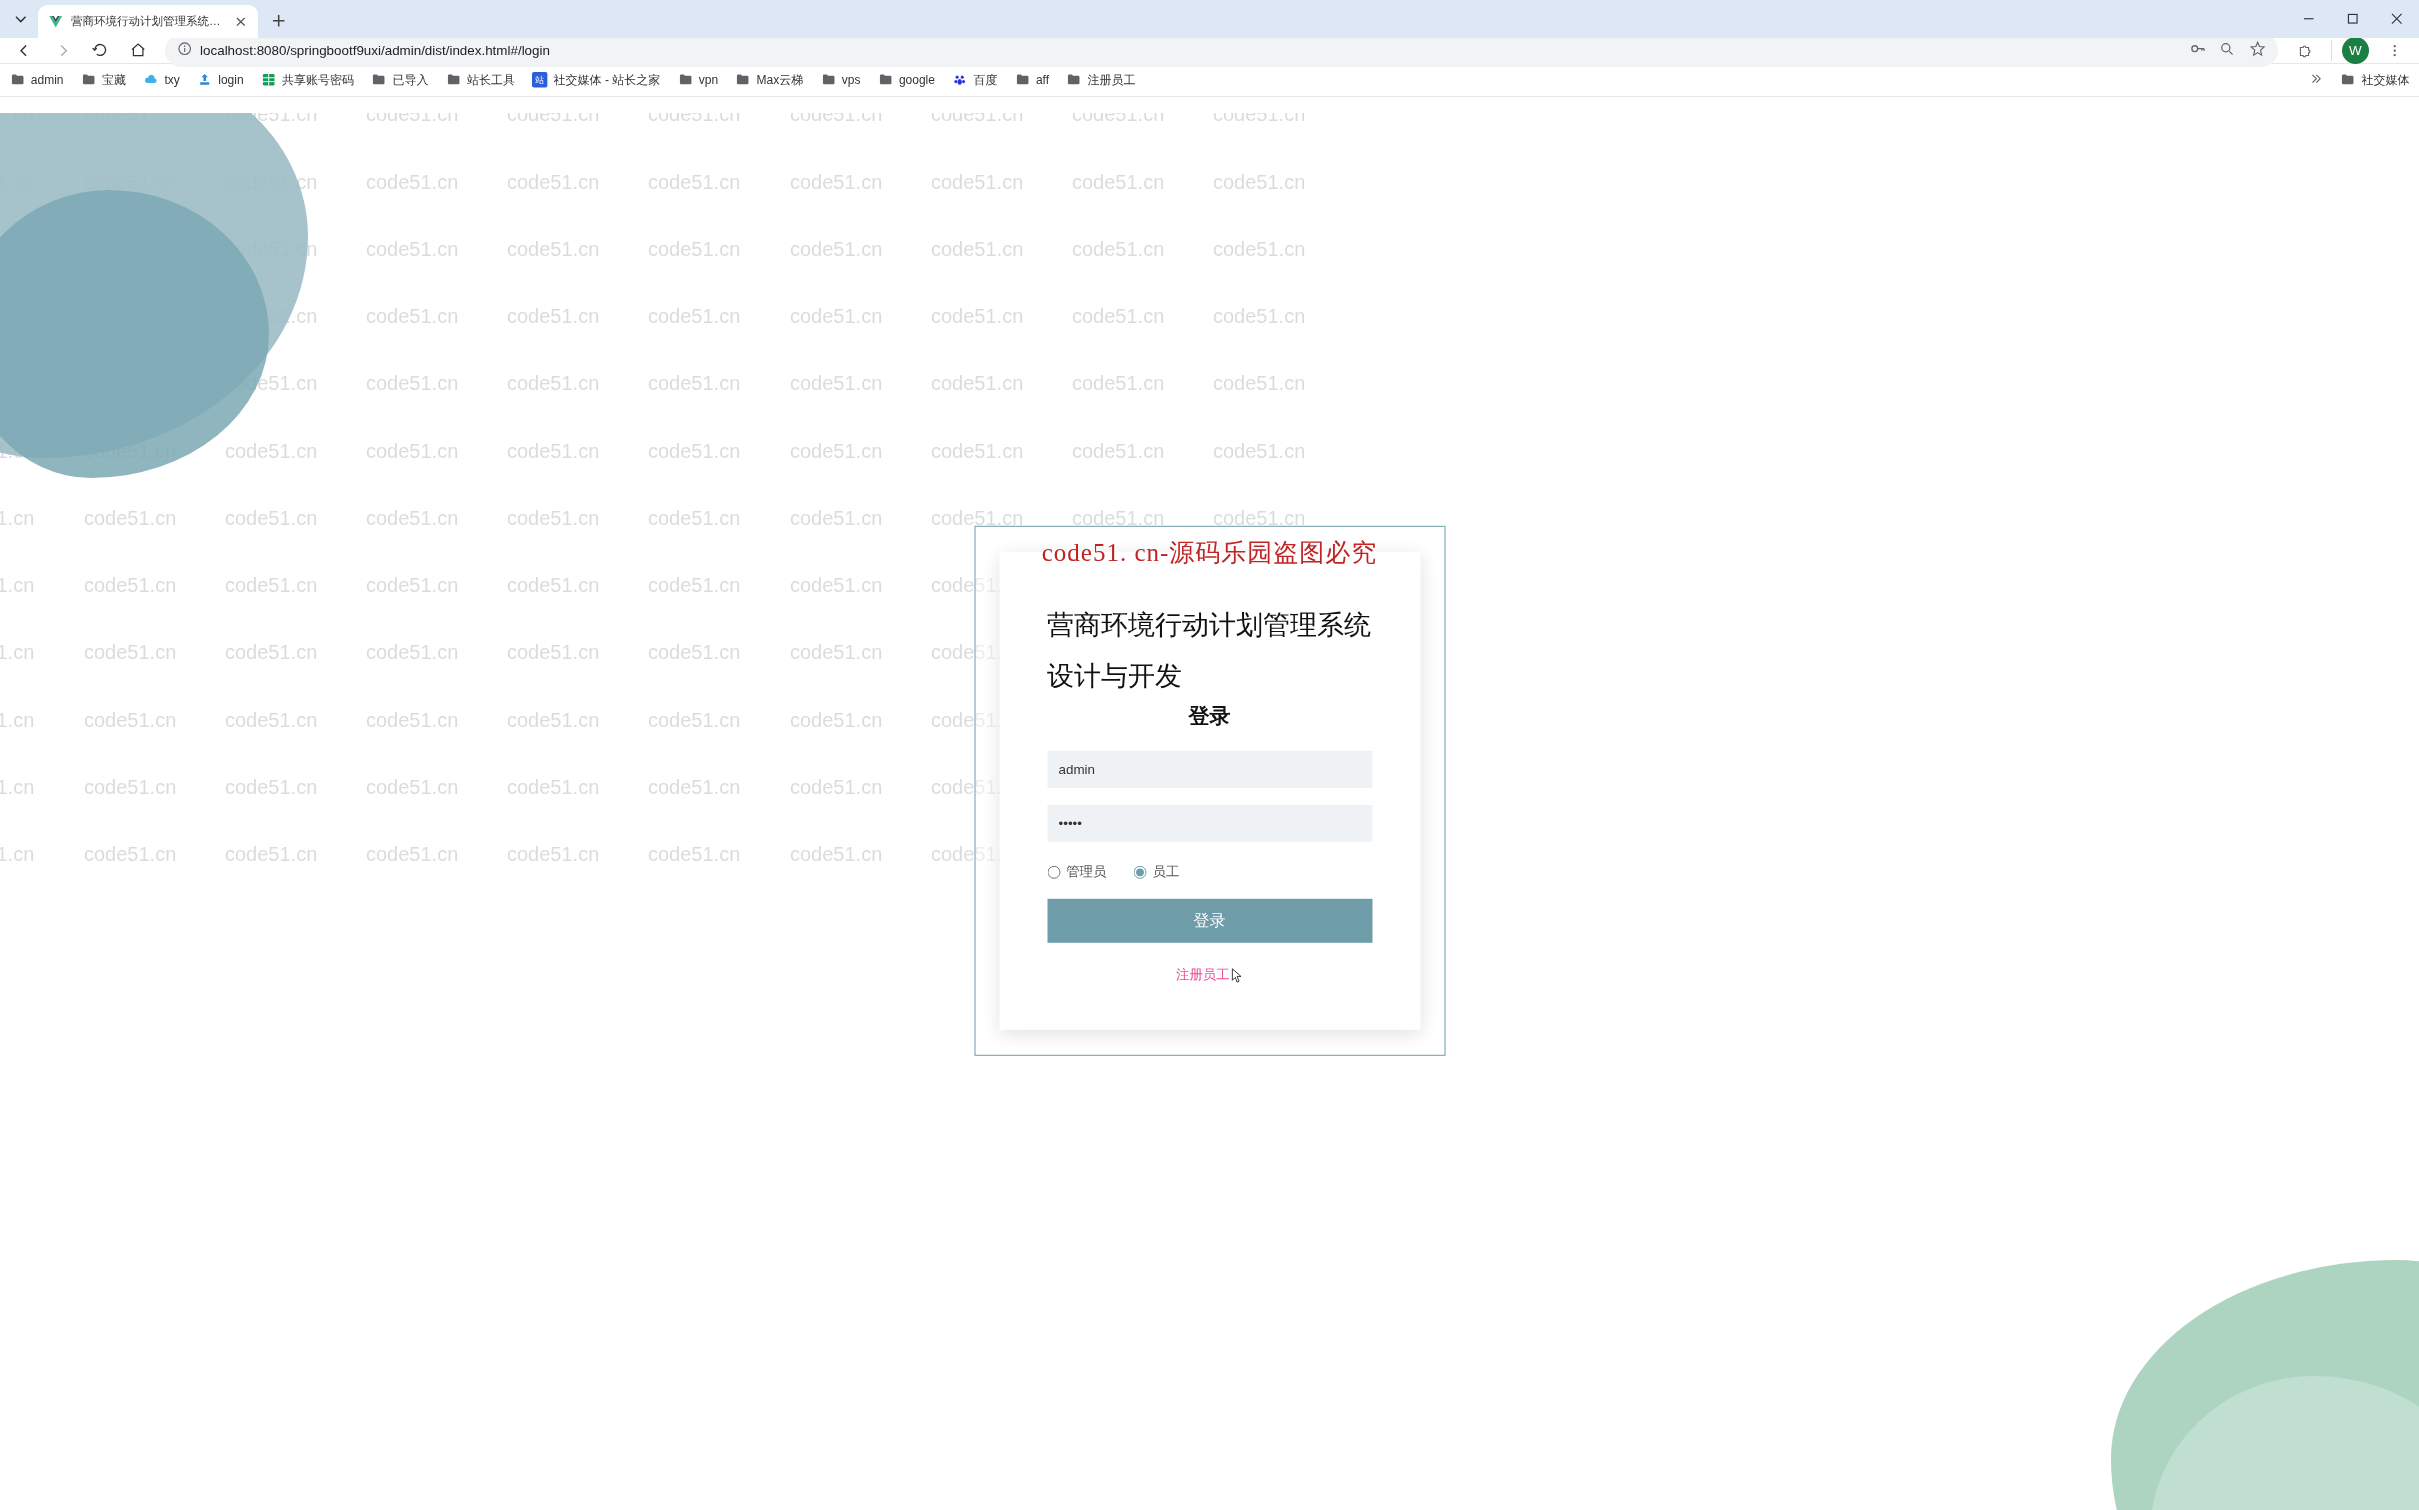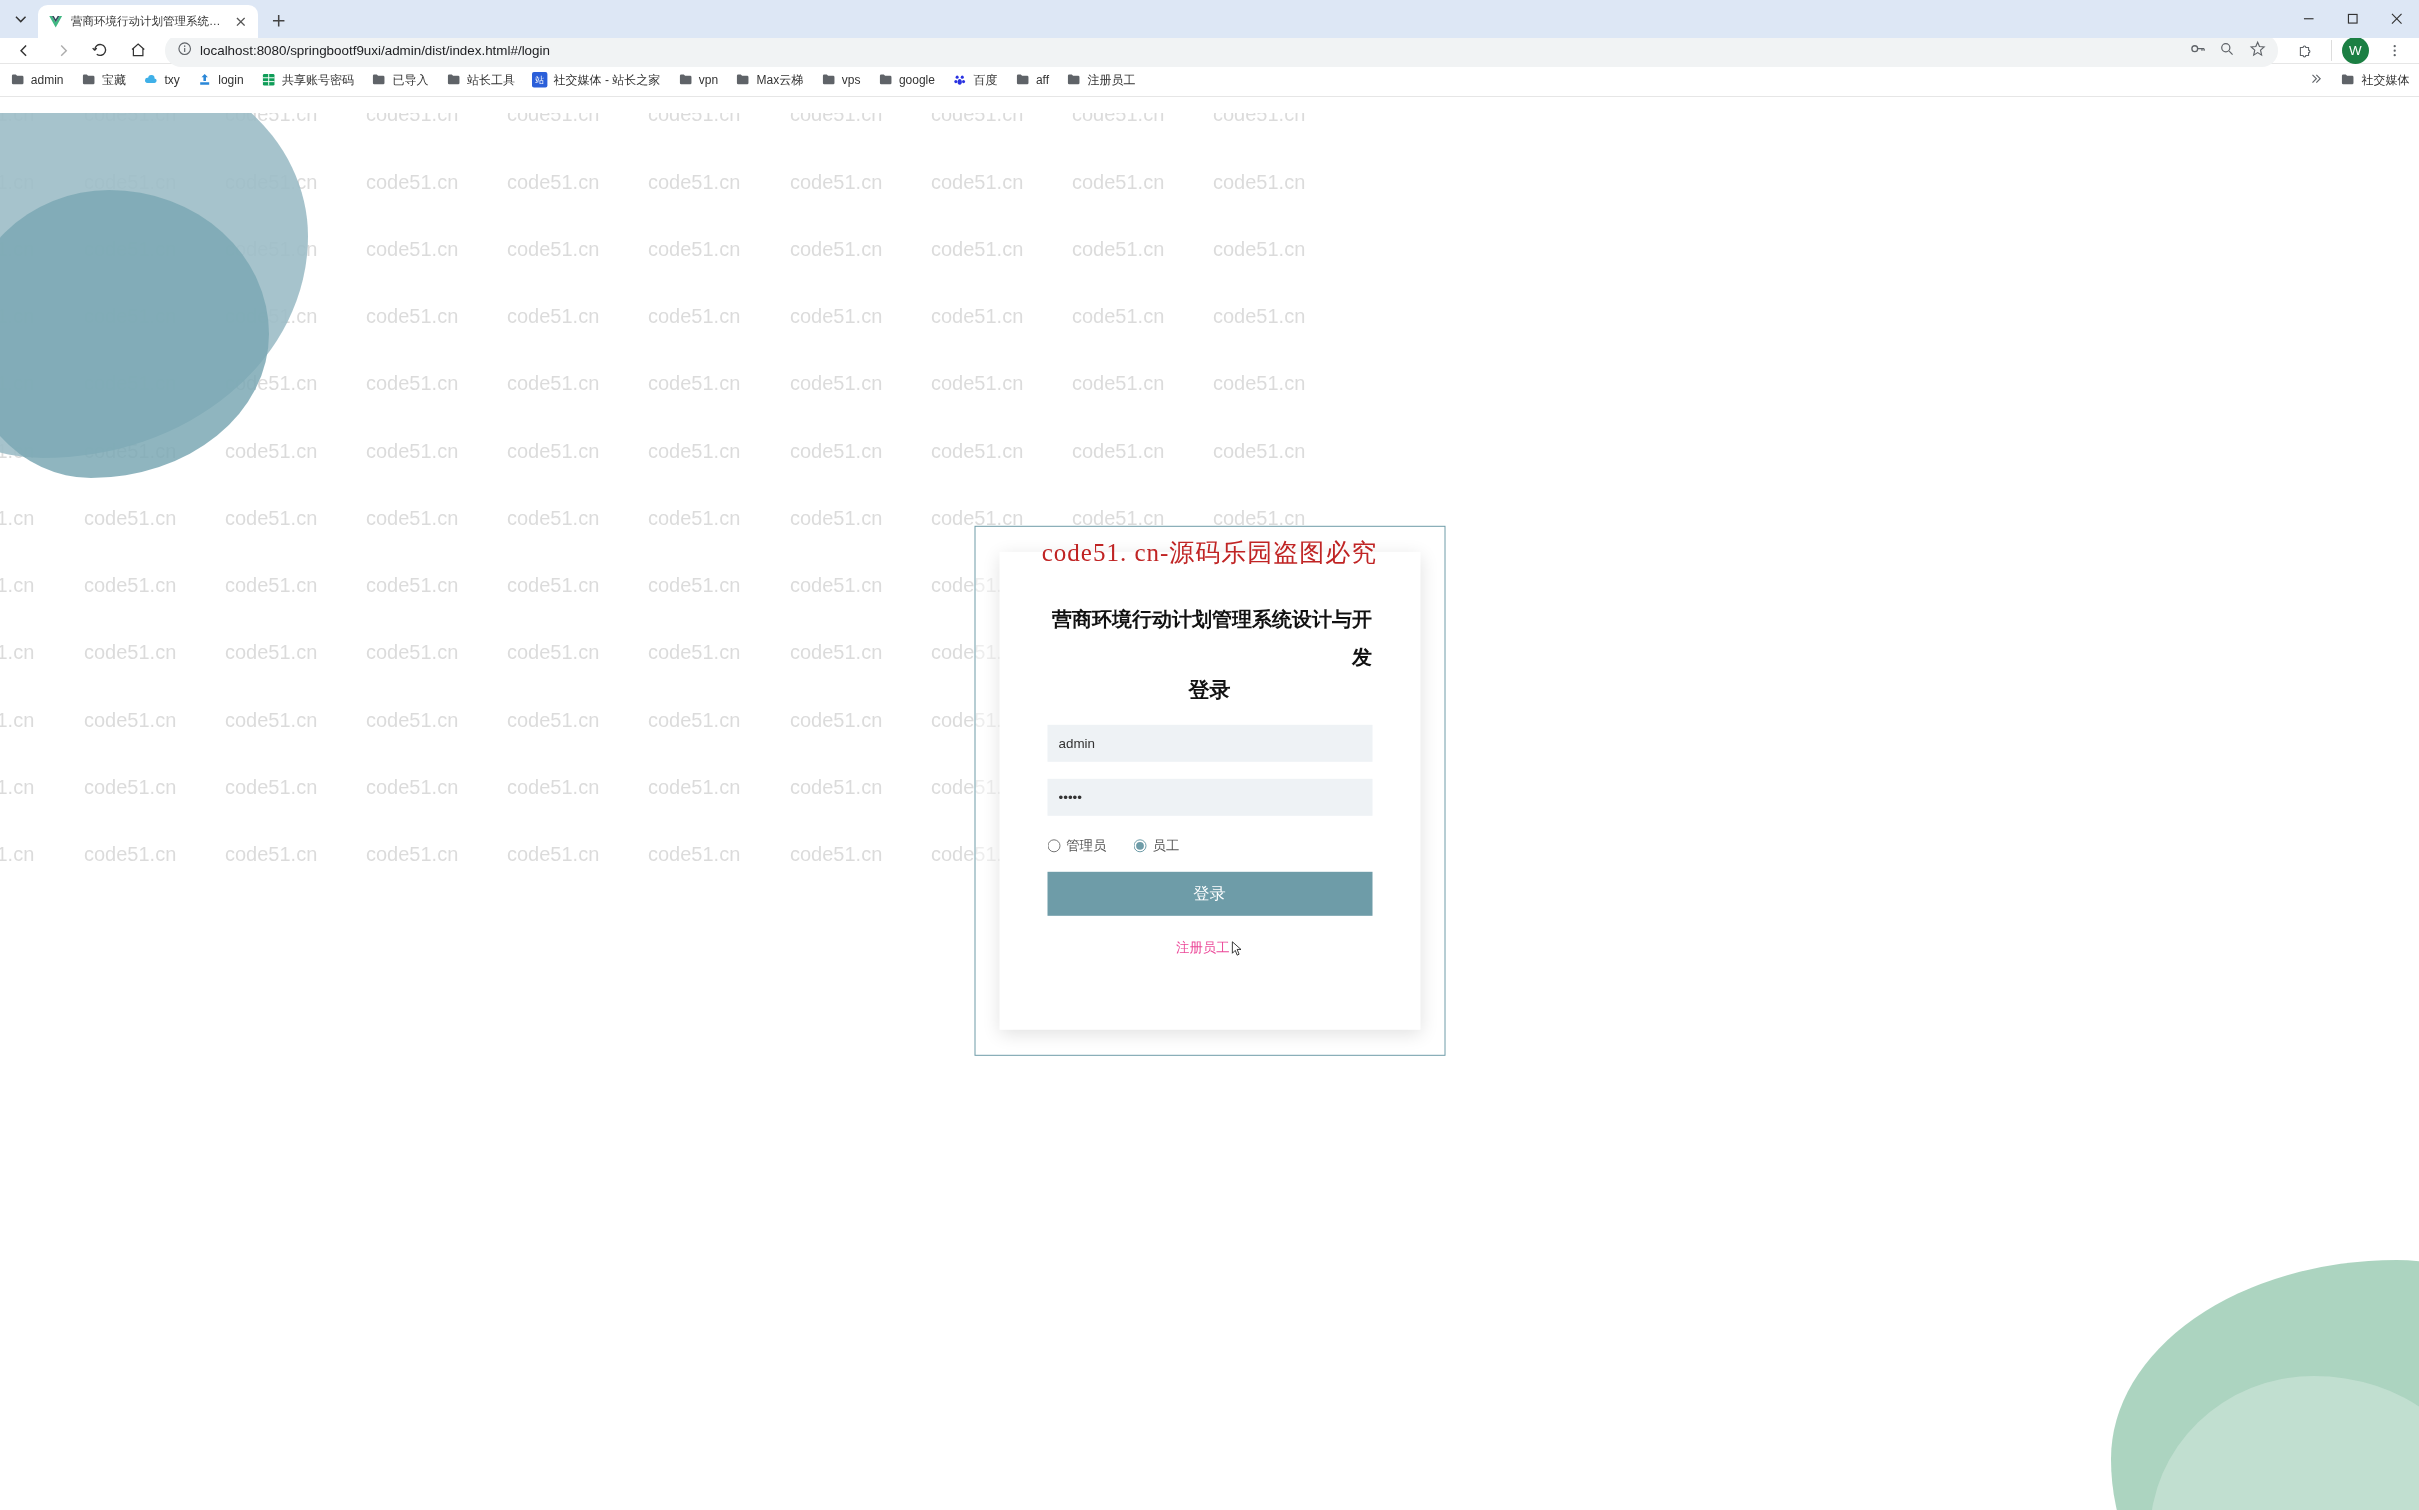--- a/index.html
+++ b/index.html
@@ -107,21 +107,21 @@
     position:absolute; left:50%; top:50%; transform:translate(-50%,-54%);
     width:471px; height:530px; border:1.4px solid #6e9ca8; background:rgba(255,255,255,0.5);
     display:flex; align-items:center; justify-content:center;
   }
   .inner-card {
     width:421px; height:478px; background:#fff;
     box-shadow: 0 3.8px 17.3px rgba(0,0,0,0.12);
     padding: 48px 48px 29px 48px;
   }
   .title {
-    font-size:20px; font-weight:bold; text-align:right; line-height:1.9;
+    font-size:27px; font-weight:normal; text-align:left; line-height:1.9;
     color:#111;
   }
   .title-sub { font-size:21px; font-weight:bold; text-align:center;
     margin-bottom:21px; color:#111; }
   .field {
     height:37px; width:100%; background:#eef2f5; border:none;
     padding: 0 11.5px; font-size:13.4px; margin-bottom:17.3px; color:#333;
     outline:none;
   }
   .radios { display:flex; align-items:center; gap:27px; font-size:13.4px;

